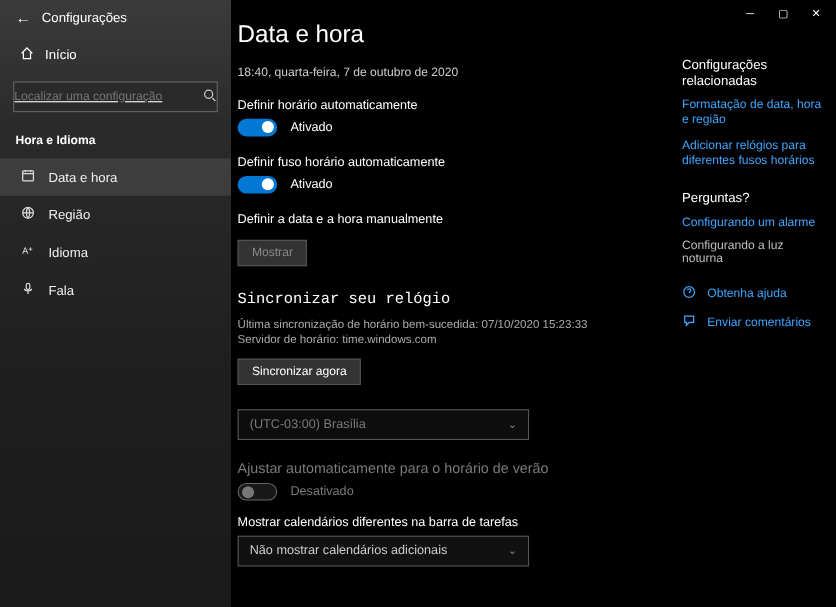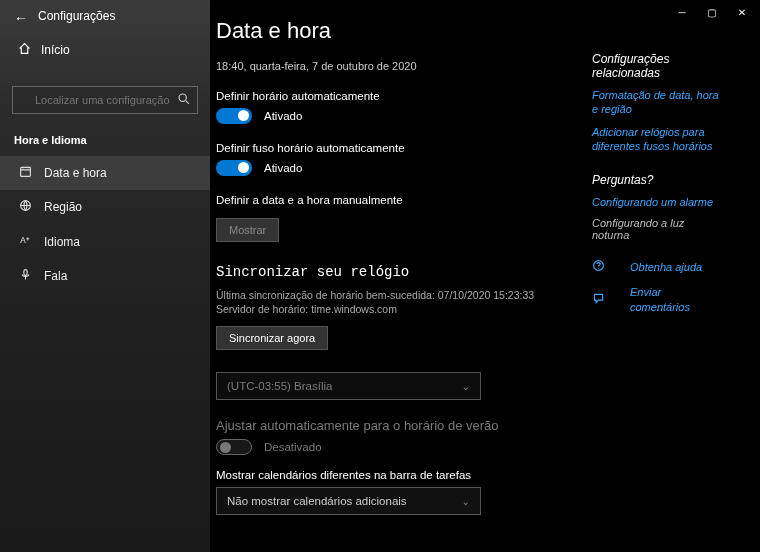--- a/index.html
+++ b/index.html
@@ -3,21 +3,21 @@
 <meta charset="utf-8">
 <style>
   * { margin: 0; padding: 0; box-sizing: border-box; font-family: "Segoe UI", sans-serif; }
   body { width: 760px; height: 552px; background: #000; color: #fff; overflow: hidden; position: relative; }
   .titlebar { position: absolute; top: 0; right: 0; height: 28px; display: flex; gap: 18px; padding: 6px 12px; }
   .titlebar .winbtn { width: 12px; height: 12px; display:flex; align-items:center; justify-content:center; color:#fff; font-size:10px; }
   .sidebar { position:absolute; top:0; left:0; width:210px; height:100%; background: linear-gradient(180deg,#3b3b3b 0%, #2b2b2b 20%, #1f1f1f 60%, #1a1a1a 100%); }
   .back { padding:8px 14px 4px 14px; font-size:12px; color:#fff; display:flex; align-items:center; gap:10px; }
   .back .arrow { font-size:14px; }
   .home { padding:14px 18px 10px 18px; display:flex; align-items:center; gap:10px; font-size:12px; }
-  .searchbox { margin:18px 12px 14px 12px; height:28px; border:1px solid #666; background:rgba(40,40,40,.6); display:flex; align-items:center; padding:0 22px; }
+  .searchbox { margin:6px 12px 14px 12px; height:28px; border:1px solid #666; background:rgba(40,40,40,.6); display:flex; align-items:center; padding:0 0;text-decoration:underline; }
   .searchbox input { flex:1; background:transparent; border:none; outline:none; color:#ccc; font-size:11px; }
   .searchbox .sicon { color:#ccc; font-size:12px; }
   .cat { padding:6px 14px 10px 14px; font-size:11px; font-weight:600; color:#fff; }
   .navitem { display:flex; align-items:center; gap:12px; padding:9px 18px; font-size:12px; color:#eee; cursor:pointer; }
   .navitem.active { background: rgba(255,255,255,0.10); }
   .navitem .nicon { width:14px; text-align:center; opacity:.9; font-size:12px;}
   .main { position:absolute; top:0; left:210px; width:400px; height:100%; padding:18px 10px 10px 6px; overflow:hidden; }
   h1 { font-weight:400; font-size:22px; margin-bottom:16px; }
   h2 { font-weight:400; font-size:15px; margin-bottom:10px; }
   .muted { font-size:11px; color:#ccc; }
@@ -32,26 +32,26 @@
   .togtext { font-size:11.5px; }
   .btn { display:inline-block; background:#333; border:1px solid #555; padding:5px 12px; font-size:11px; color:#888; margin-top:6px; }
   .btn.enabled { color:#fff; }
   .section { margin-top:22px; }
   .section h3 { font-weight:400; font-size:14px; margin-bottom:8px;font-family:Liberation Mono, monospace; }
   .tiny { font-size:10.5px; color:#aaa; line-height:1.35; }
   .dimlbl { font-size:13px; color:#7a7a7a; margin-top:18px; margin-bottom:6px; }
   .select { border:1px solid #555; height:28px; display:flex; align-items:center; justify-content:space-between; padding:0 10px; font-size:11.5px; color:#ccc; background:#111; }
   .select.dim { color:#7a7a7a; background:#0d0d0d; width:265px; }
   .select .chev { font-size:10px; color:#888; }
-  .rside { position:absolute; top:52px; left:592px; width:132px; font-size:11px;font-style:italic; }
+  .rside { position:absolute; top:52px; left:620px; width:132px; font-size:11px; }
   .rside .rh { color:#fff; font-size:12px; margin-bottom:8px; }
   .rside a, .rside .link { color:#3ea6ff; text-decoration:none; display:block; margin-bottom:8px; cursor:pointer; line-height:1.3; }
   .rside .linkmuted { color:#bdbdbd; display:block; margin-bottom:8px; cursor:pointer; }
   .rside .qh { margin-top:20px; color:#fff; font-size:12px; margin-bottom:8px; }
-  .rside .irow { display:flex; align-items:center; gap:24px; margin-top:18px; }
+  .rside .irow { display:flex; align-items:center; gap:9px; margin-top:18px; }
   .rside .irow .ic { color:#3ea6ff; font-size:12px; width:14px; }
   svg.icn{width:13px;height:13px;fill:none;stroke:currentColor;stroke-width:1.4;}
 </style>
 </head>
 <body>
 
 <div class="titlebar">
   <div class="winbtn">─</div>
   <div class="winbtn">▢</div>
   <div class="winbtn">✕</div>
@@ -139,21 +139,21 @@
 
   <div class="section">
     <h3>Sincronizar seu relógio</h3>
     <div class="tiny">Última sincronização de horário bem-sucedida: 07/10/2020 15:23:33</div>
     <div class="tiny">Servidor de horário: time.windows.com</div>
     <div class="btn enabled" style="margin-top:10px">Sincronizar agora</div>
   </div>
 
   <div class="section">
     <div class="select dim">
-      <span>(UTC-03:55) Brasília</span>
+      <span>(UTC-03:00) Brasília</span>
       <span class="chev">⌄</span>
     </div>
 
     <div class="dimlbl">Ajustar automaticamente para o horário de verão</div>
     <div class="toggle">
       <div class="switch off">
           <div class="knob"></div>
         </div>
       <span class="togtext" style="color:#7a7a7a">Desativado</span>
     </div>

